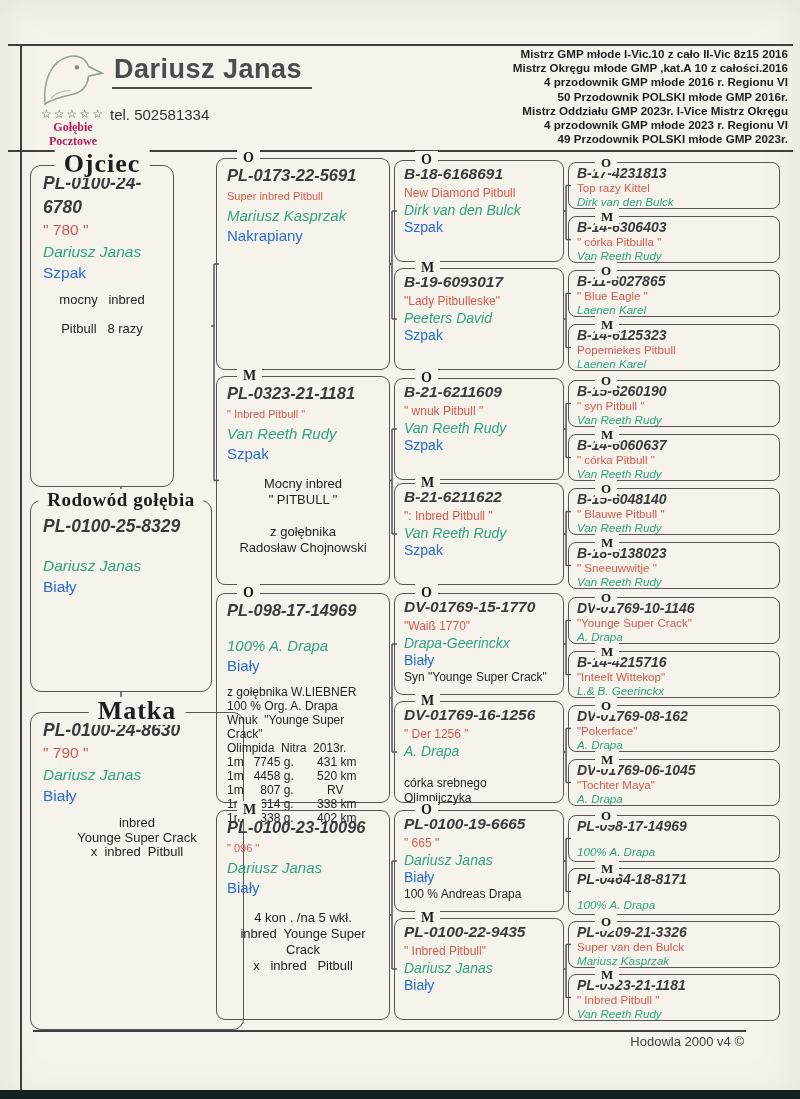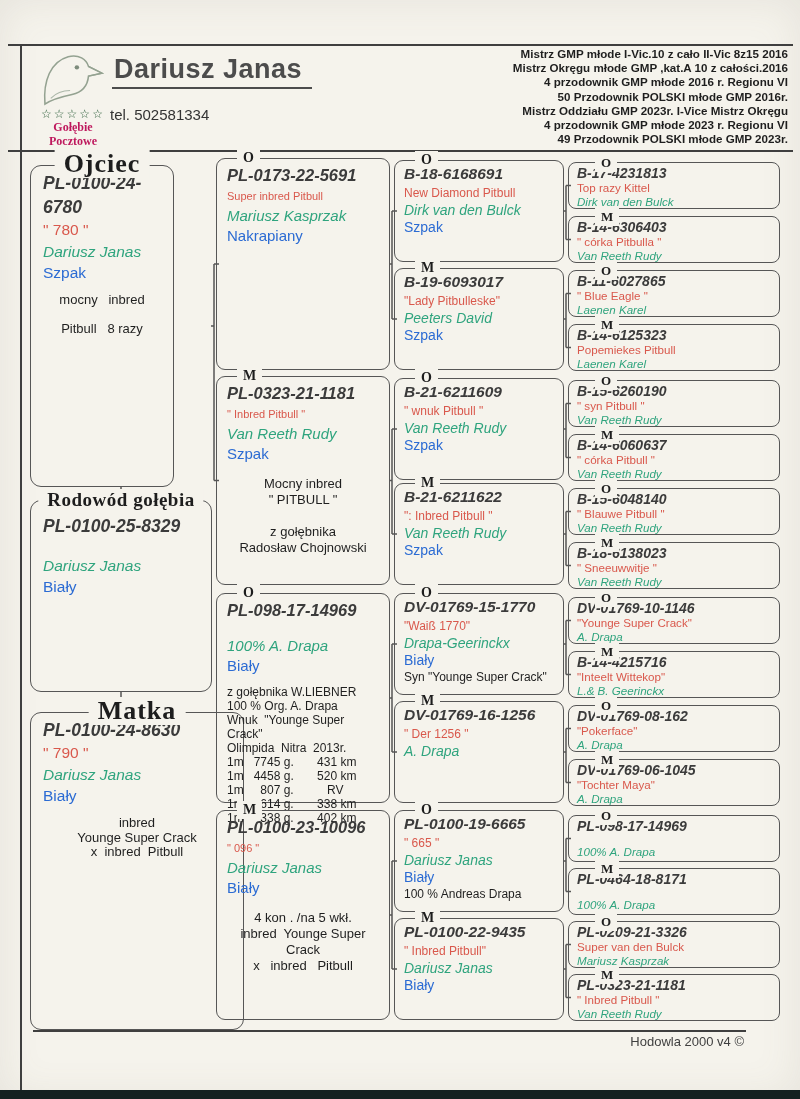--- a/index.html
+++ b/index.html
@@ -290,20 +290,21 @@
     <div class="pcolor">Biały</div>
     <div class="notes">Syn "Younge Super Crack"</div>
   </div>
 
   <div class="node gen3" style="left: 394px; top: 701px; width: 170px; height: 102px;">
     <span class="sex">M</span>
     <div class="ring">DV-01769-16-1256</div>
     <div class="pname">" Der 1256 "</div>
     <div class="breeder">A. Drapa</div>
     <div class="pcolor"></div>
+    <div class="notes">córka srebnego Olimpijczyka</div>
   </div>
 
   <div class="node gen3" style="left: 394px; top: 810px; width: 170px; height: 102px;">
     <span class="sex">O</span>
     <div class="ring">PL-0100-19-6665</div>
     <div class="pname">" 665 "</div>
     <div class="breeder">Dariusz Janas</div>
     <div class="pcolor">Biały</div>
     <div class="notes">100 % Andreas Drapa</div>
   </div>

